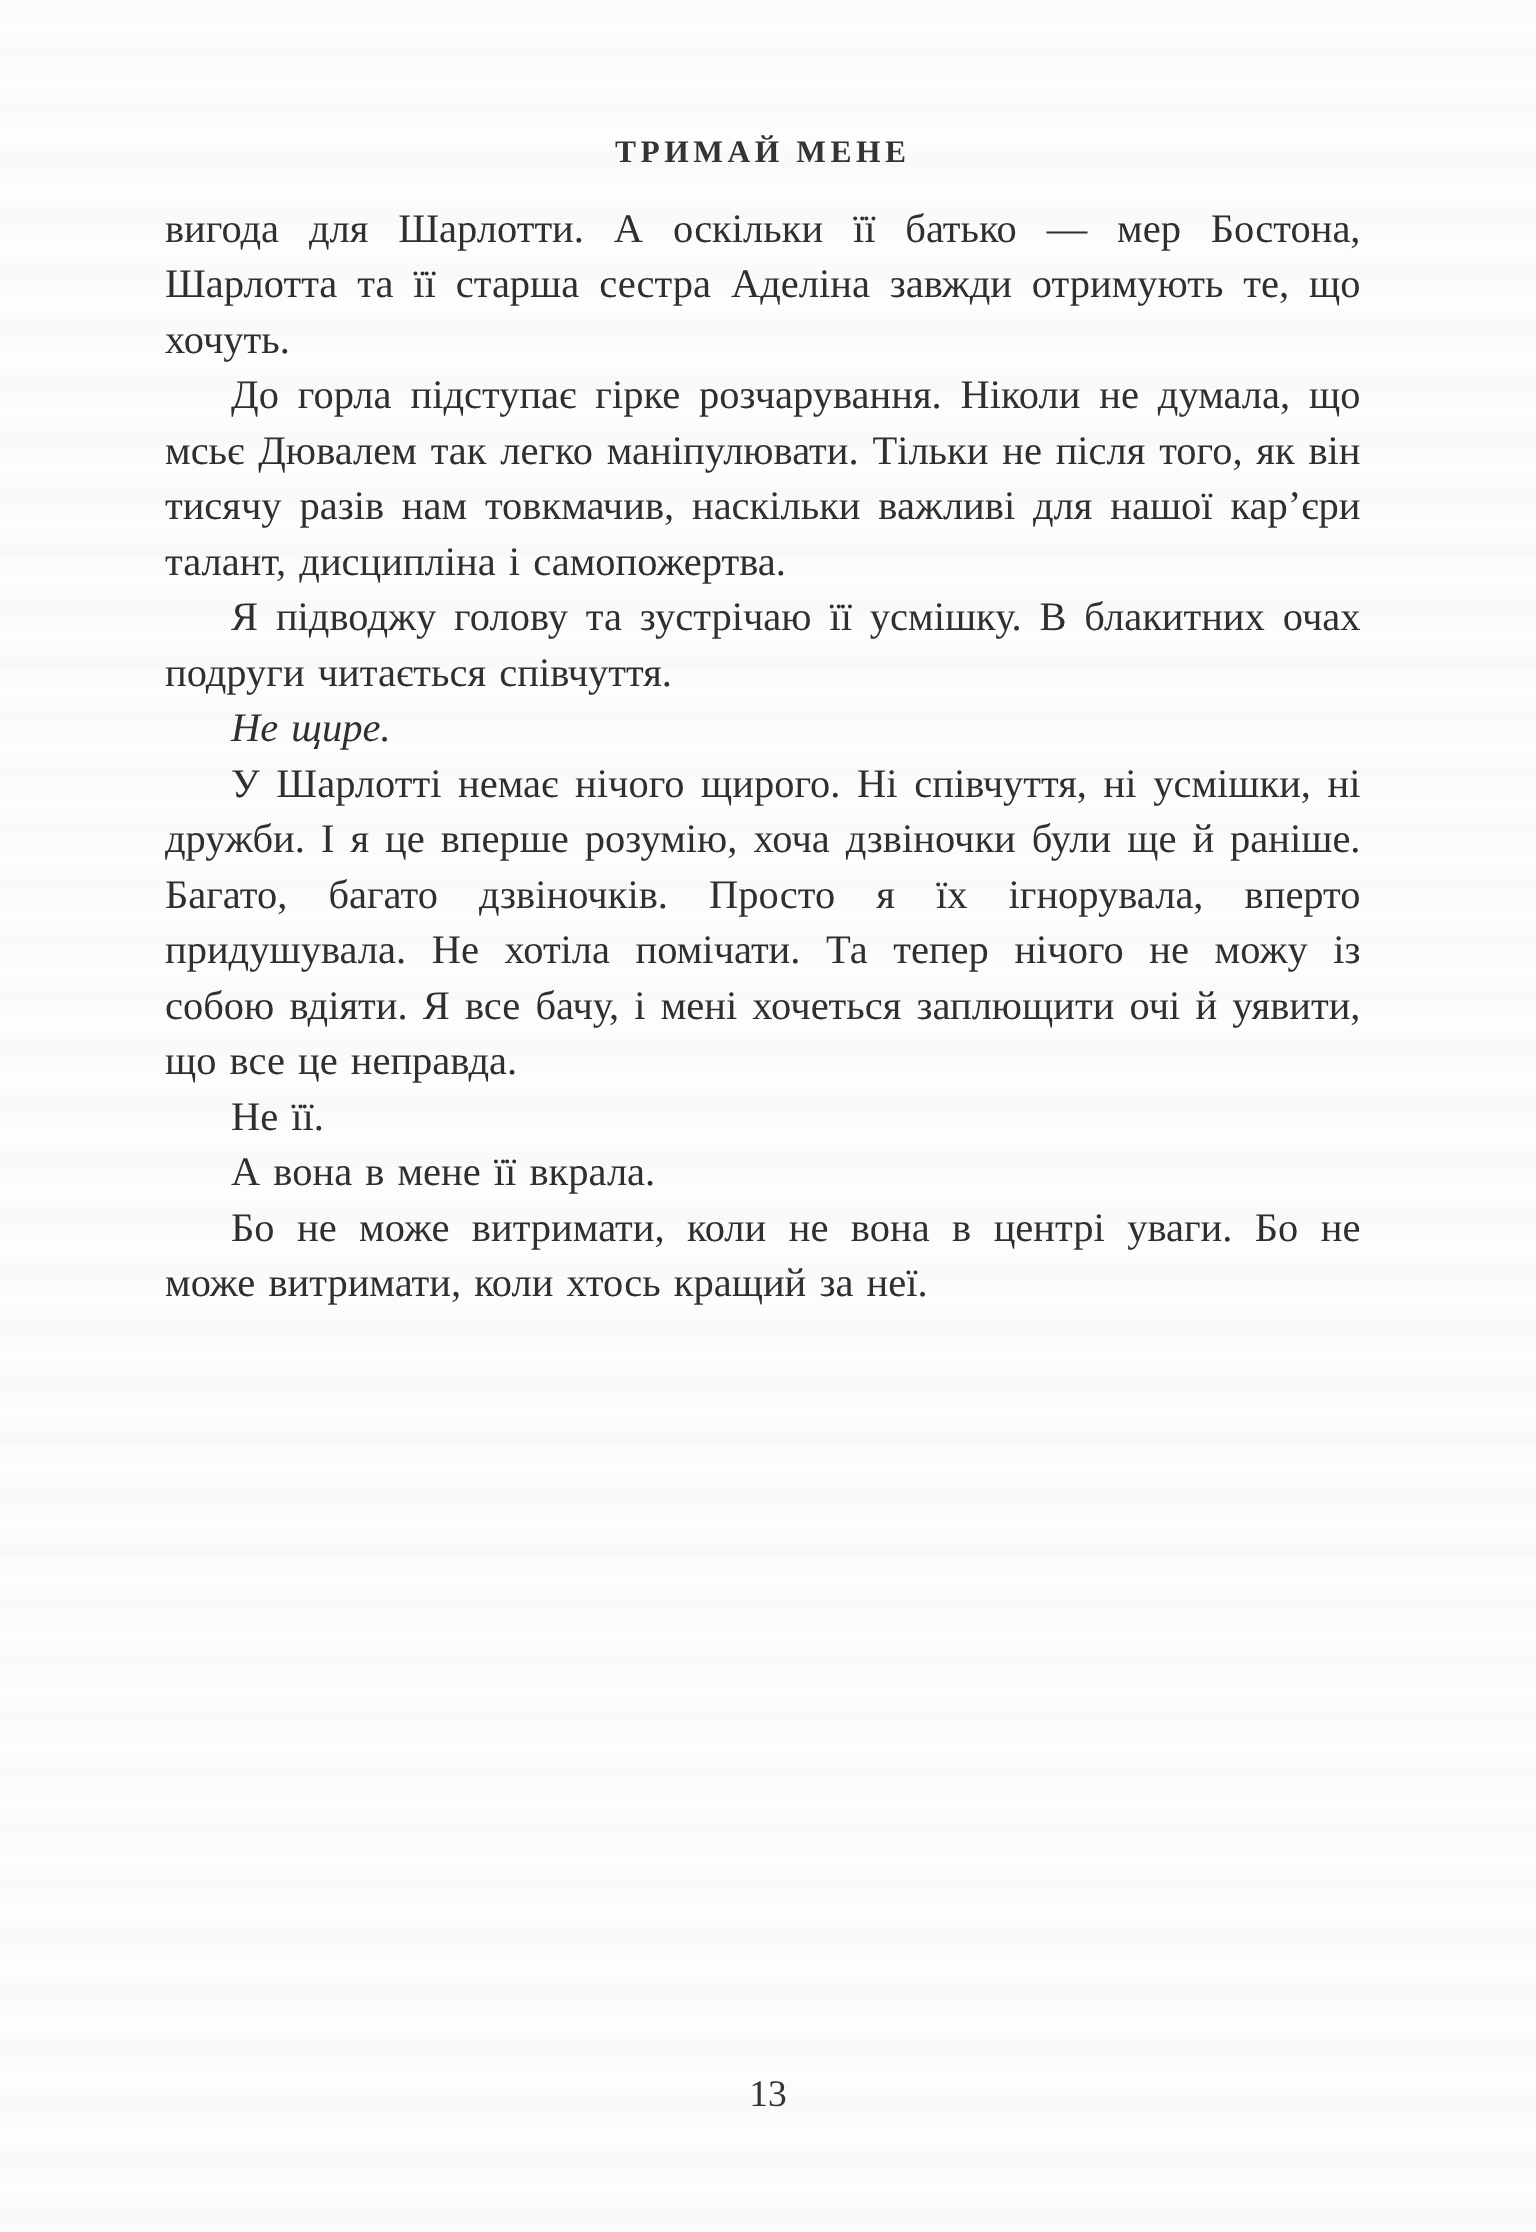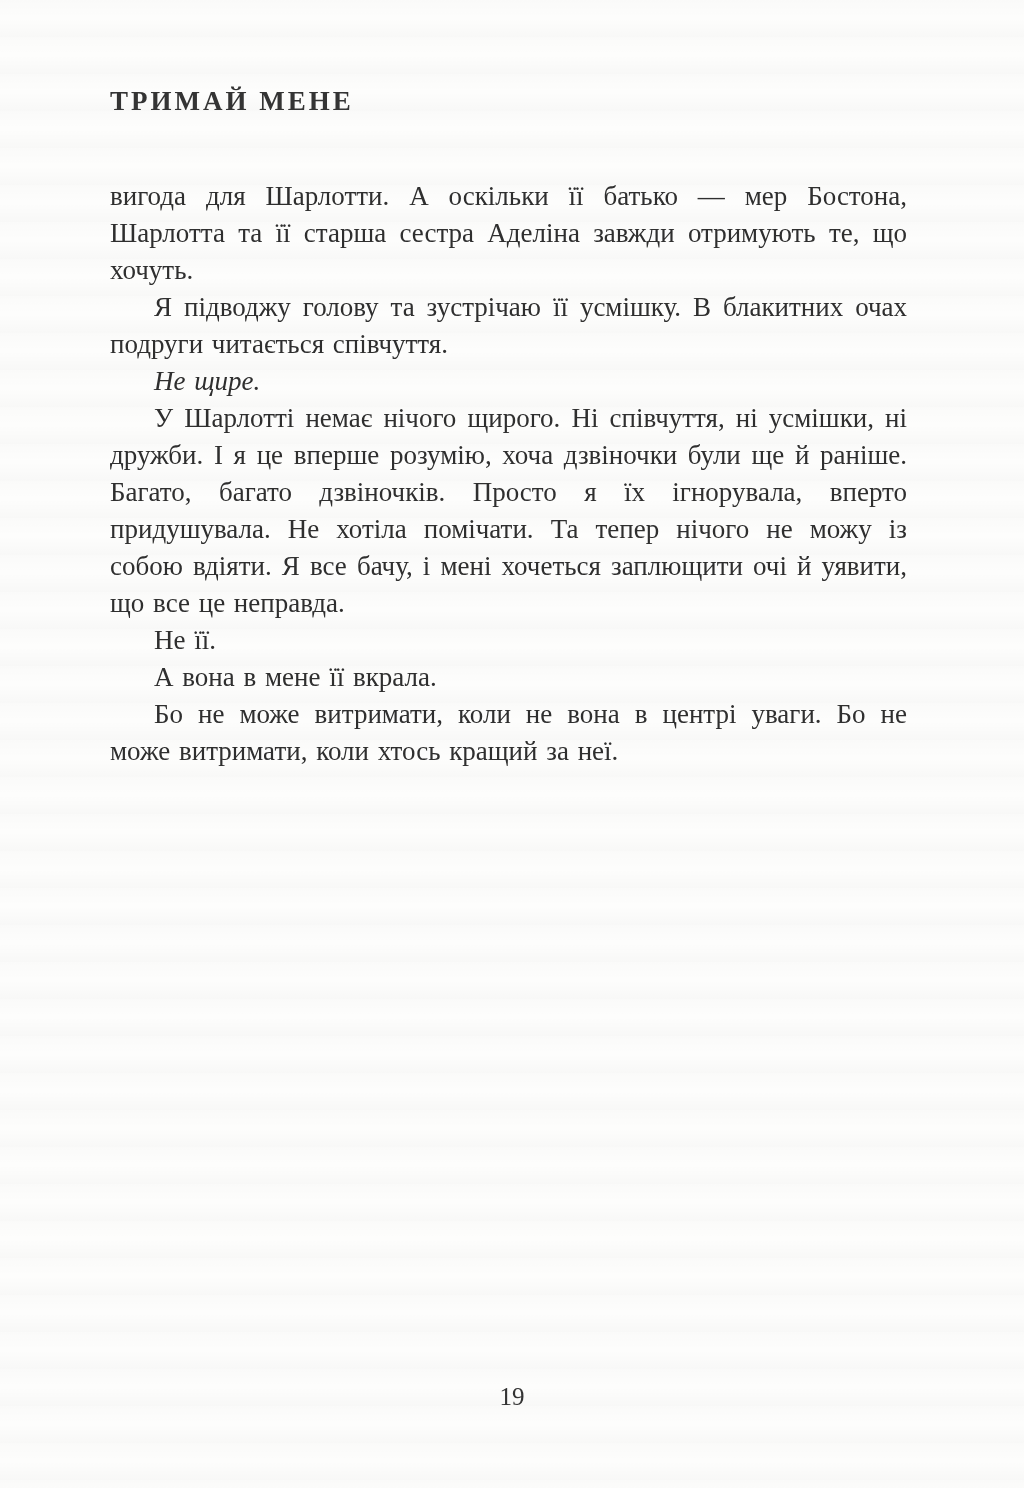--- a/index.html
+++ b/index.html
@@ -26,28 +26,29 @@
         rgba(0,0,0,0.012) 0px,
         rgba(0,0,0,0.0) 18px,
         rgba(0,0,0,0.018) 37px
       ),
       #fdfdfc;
     font-size: 27px;
     line-height: 37px;
   }
   .running-head {
     margin: 0;
-    font-size: 27px;
+    text-align: center;
+    font-size: 21px;
     font-weight: 600;
     letter-spacing: 3px;
     color: #343434;
     line-height: 26px;
   }
   .page-body {
-    margin-top: 64px;
+    margin-top: 20px;
   }
   .page-body p {
     margin: 0;
     text-indent: 44px;
     text-align: justify;
     word-spacing: 2px;
     hyphens: auto;
   }
   .page-body p.continuation {
     text-indent: 0;
@@ -70,23 +71,24 @@
 </style>
 </head>
 <body>
 
 <div class="page">
 
   <h1 class="running-head">ТРИМАЙ МЕНЕ</h1>
 
   <main class="page-body">
     <p class="continuation">вигода для Шарлотти. А оскільки її батько — мер Бостона, Шарлотта та її старша сестра Аделіна завжди отримують те, що хочуть.</p>
+    <p>До горла підступає гірке розчарування. Ніколи не думала, що мсьє Дювалем так легко маніпулювати. Тільки не після того, як він тисячу разів нам товкмачив, наскільки важливі для нашої кар’єри талант, дисципліна і самопожертва.</p>
     <p>Я підводжу голову та зустрічаю її усмішку. В блакитних очах подруги читається співчуття.</p>
     <p class="italic-line">Не щире.</p>
     <p>У Шарлотті немає нічого щирого. Ні співчуття, ні усмішки, ні дружби. І я це вперше розумію, хоча дзвіночки були ще й раніше. Багато, багато дзвіночків. Просто я їх ігнорувала, вперто придушувала. Не хотіла помічати. Та тепер нічого не можу із собою вдіяти. Я все бачу, і мені хочеться заплющити очі й уявити, що все це неправда.</p>
     <p>Не її.</p>
     <p>А вона в мене її вкрала.</p>
     <p>Бо не може витримати, коли не вона в центрі уваги. Бо не може витримати, коли хтось кращий за неї.</p>
   </main>
 
-  <div class="page-number">19</div>
+  <div class="page-number">13</div>
 
 </div>
 
 </body></html>

